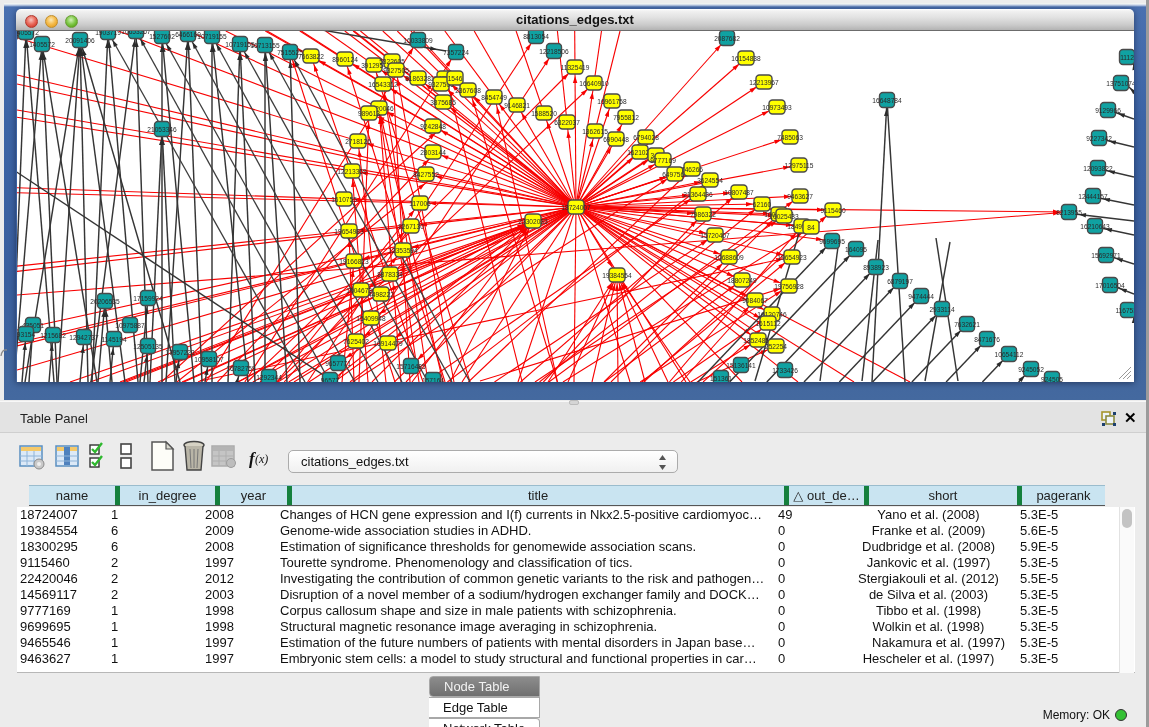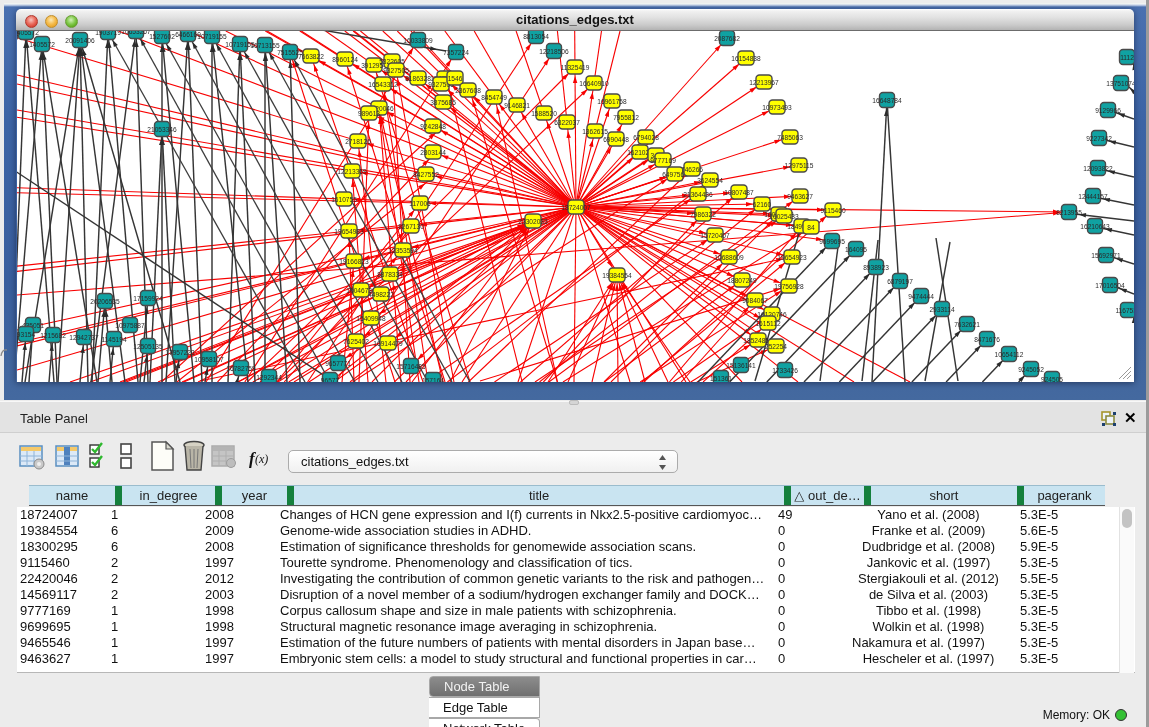--- a/index.html
+++ b/index.html
@@ -18,21 +18,21 @@
 #tablepanel { position:absolute; left:0; top:400px; width:1146px; height:327px; background:#ececec; }
 #tp_head { position:absolute; left:0; top:1px; width:100%; height:32px;
   background:#e3e3e3; border-top:1px solid #f8f8f8; border-bottom:1px solid #cfcfcf; }
 #tp_head .t { position:absolute; left:20px; top:9px; font-size:13px; color:#222; }
 #toolbar { position:absolute; left:0; top:34px; width:100%; height:48px; }
 #combo { position:absolute; left:288px; top:16px; width:390px; height:23px;
   background:linear-gradient(180deg,#ffffff,#f0f0f0); border:1px solid #ababab; border-radius:5px;
   font-size:13px; color:#111; line-height:21px; padding-left:12px; }
 #tblhead { position:absolute; left:17px; top:85px; width:1076px; height:21px; display:flex;
   background:#c9e4f1; border-top:1px solid #9abccd; border-bottom:1px solid #555; font-size:13px; color:#222;margin-left:12px; }
-#tblhead div { text-align:center; line-height:20px; border-left:7px solid #15803d; overflow:hidden; white-space:nowrap; }
+#tblhead div { text-align:center; line-height:20px; border-left:5px solid #15803d; overflow:hidden; white-space:nowrap; }
 #tblbody { position:absolute; left:17px; top:107px; width:1118px; height:166px; background:#fff; font-size:13px; color:#111; border-bottom:1px solid #b7b7b7; }
 #tblbody .r { height:16px; line-height:16px; white-space:nowrap; display:flex; }
 #tblbody .r div { overflow:hidden; white-space:nowrap; flex-shrink:0; }
 #vsb { position:absolute; left:1119px; top:107px; width:15px; height:166px; background:#fafafa; border-left:1px solid #e2e2e2; }
 #vsb .thumb { position:absolute; left:2px; top:2px; width:10px; height:19px; background:#c3c3c3; border-radius:5px; }
 #tabs { position:absolute; left:429px; top:276px; height:20px; display:flex; font-size:13px;flex-direction:column; }
 #tabs div { padding:0 14px; line-height:19px; background:#fff; border:1px solid #a8a8a8; border-left:none; color:#111; }
 #tabs div:first-child { border-radius:4px 0 0 4px; border-left:1px solid #a8a8a8;
   background:linear-gradient(180deg,#8d8d8d,#6f6f6f); color:#f2f2f2; }
 #tabs div:last-child { border-radius:0 4px 4px 0; }
@@ -966,21 +966,21 @@
         <div style="width:80px;padding-left:6px">0</div>
         <div style="width:153px;text-align:center">Wolkin et al. (1998)</div>
         <div style="width:88px;padding-left:15px">5.3E-5</div>
       </div>
 <div class="r">
         <div style="width:86px;padding-left:3px">9465546</div>
         <div style="width:100px;padding-left:8px">1</div>
         <div style="width:72px;padding-left:2px">1997</div>
         <div style="width:497px;padding-left:5px">Estimation of the future numbers of patients with mental disorders in Japan base…</div>
         <div style="width:80px;padding-left:6px">0</div>
-        <div style="width:153px;text-align:left">Nakamura et al. (1997)</div>
+        <div style="width:153px;text-align:right">Nakamura et al. (1997)</div>
         <div style="width:88px;padding-left:15px">5.3E-5</div>
       </div>
 <div class="r">
         <div style="width:86px;padding-left:3px">9463627</div>
         <div style="width:100px;padding-left:8px">1</div>
         <div style="width:72px;padding-left:2px">1997</div>
         <div style="width:497px;padding-left:5px">Embryonic stem cells: a model to study structural and functional properties in car…</div>
         <div style="width:80px;padding-left:6px">0</div>
         <div style="width:153px;text-align:center">Hescheler et al. (1997)</div>
         <div style="width:88px;padding-left:15px">5.3E-5</div>

